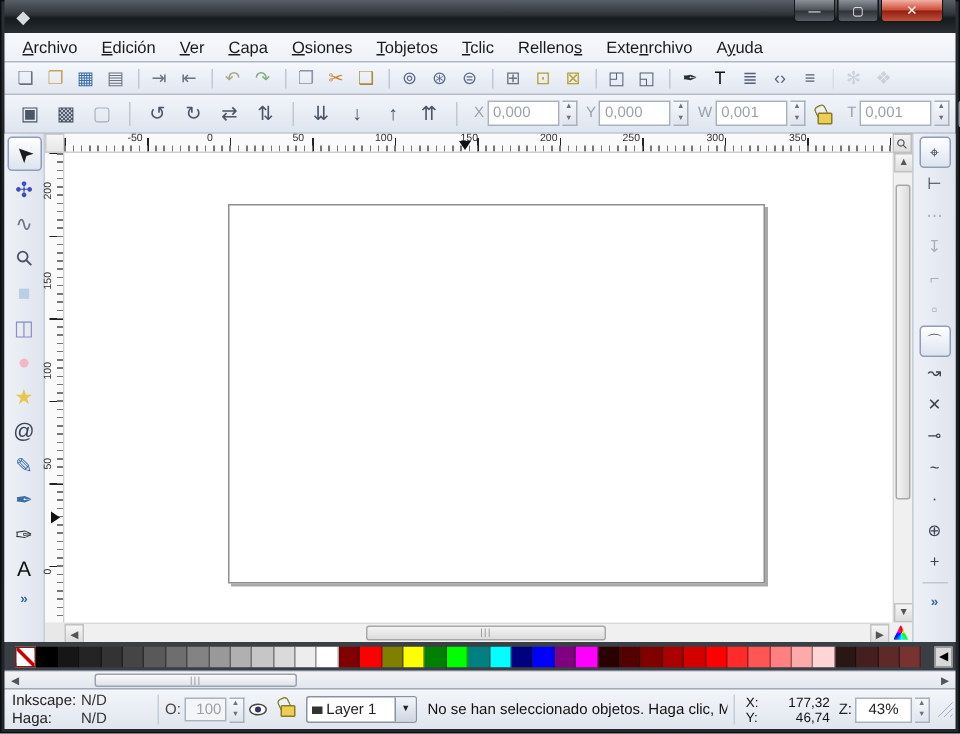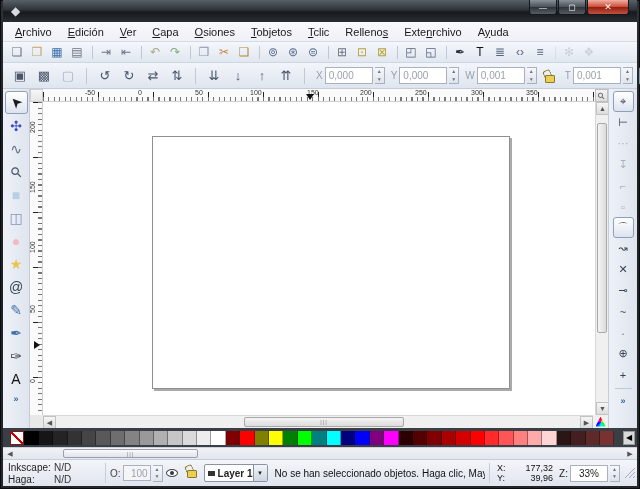--- a/index.html
+++ b/index.html
@@ -96,21 +96,21 @@
   .fsrow .lbl{width:46px}
   .fsrow .val{color:#333}
   .sbsep{width:1px;height:20px;background:#c6cdda;margin:0 4px}
   .opacity{display:flex;align-items:center;gap:2px}
   .opacity .olbl{color:#444}
   .ospin{width:28px;height:16px;border:1px solid #aab2c0;background:#f4f5f7;color:#9aa1ab;font-size:10px;display:flex;align-items:center;justify-content:flex-end;padding:0 2px}
   .eyeicon{width:12px;height:8px;border:1px solid #444;border-radius:50%;background:#fff;position:relative;margin:0 3px}
   .eyeicon::after{content:"";position:absolute;inset:1px 3px;border-radius:50%;background:#335}
   .layerbox{display:flex;align-items:center;height:18px;border:1px solid #8a93a3;background:#fff;border-radius:2px;margin:0 3px}
   .layerbox .licon{width:7px;height:5px;background:#333;margin:0 3px;flex:none}
-  .layerbox .lname{font-size:10px;font-weight:bold;padding-right:0;white-space:nowrap}
+  .layerbox .lname{font-size:10px;font-weight:normal;padding-right:12px;white-space:nowrap}
   .layerbox .ubtn{width:14px;height:100%;background:linear-gradient(#f2f5fa,#cfd6e2);border-left:1px solid #8a93a3;font-size:6px;display:flex;align-items:center;justify-content:center}
   .statusmsg{flex:1;white-space:nowrap;overflow:hidden;min-width:0;padding:0 4px;color:#111}
   .coords{display:flex;flex-direction:column;font-family:"DejaVu Sans Mono",monospace;font-size:9px;line-height:10px;color:#111;padding:0 3px}
   .coords .crow{display:flex;justify-content:space-between;gap:3px;min-width:56px}
   .zoombox{display:flex;align-items:center;gap:2px;padding:0 3px}
   .zspin{width:38px;height:17px;border:1px solid #aab2c0;background:#fff;font-size:10px;display:flex;align-items:center;justify-content:center}
   .grip{width:10px;height:10px;margin-left:2px;background:
     linear-gradient(135deg,transparent 50%,#aab 50% 55%,transparent 55% 70%,#aab 70% 75%,transparent 75% 90%,#aab 90% 95%,transparent 95%)}
 </style>
 </head>
@@ -542,26 +542,26 @@
     </div>
     <div class="statusmsg">No se han seleccionado objetos. Haga clic, Mayús+clic o arrastr</div>
     <div class="sbsep"></div>
     <div class="coords">
       <div class="crow">
           <span>X:</span>
           <span>177,32</span>
         </div>
       <div class="crow">
           <span>Y:</span>
-          <span>39,96</span>
+          <span>46,74</span>
         </div>
     </div>
     <div class="zoombox">
       <span>Z:</span>
-      <span class="zspin">33%</span>
+      <span class="zspin">43%</span>
       <span class="spinner">
           <span>▲</span>
           <span>▼</span>
         </span>
     </div>
     <span class="grip"></span>
   </div>
 
 </div>
 

